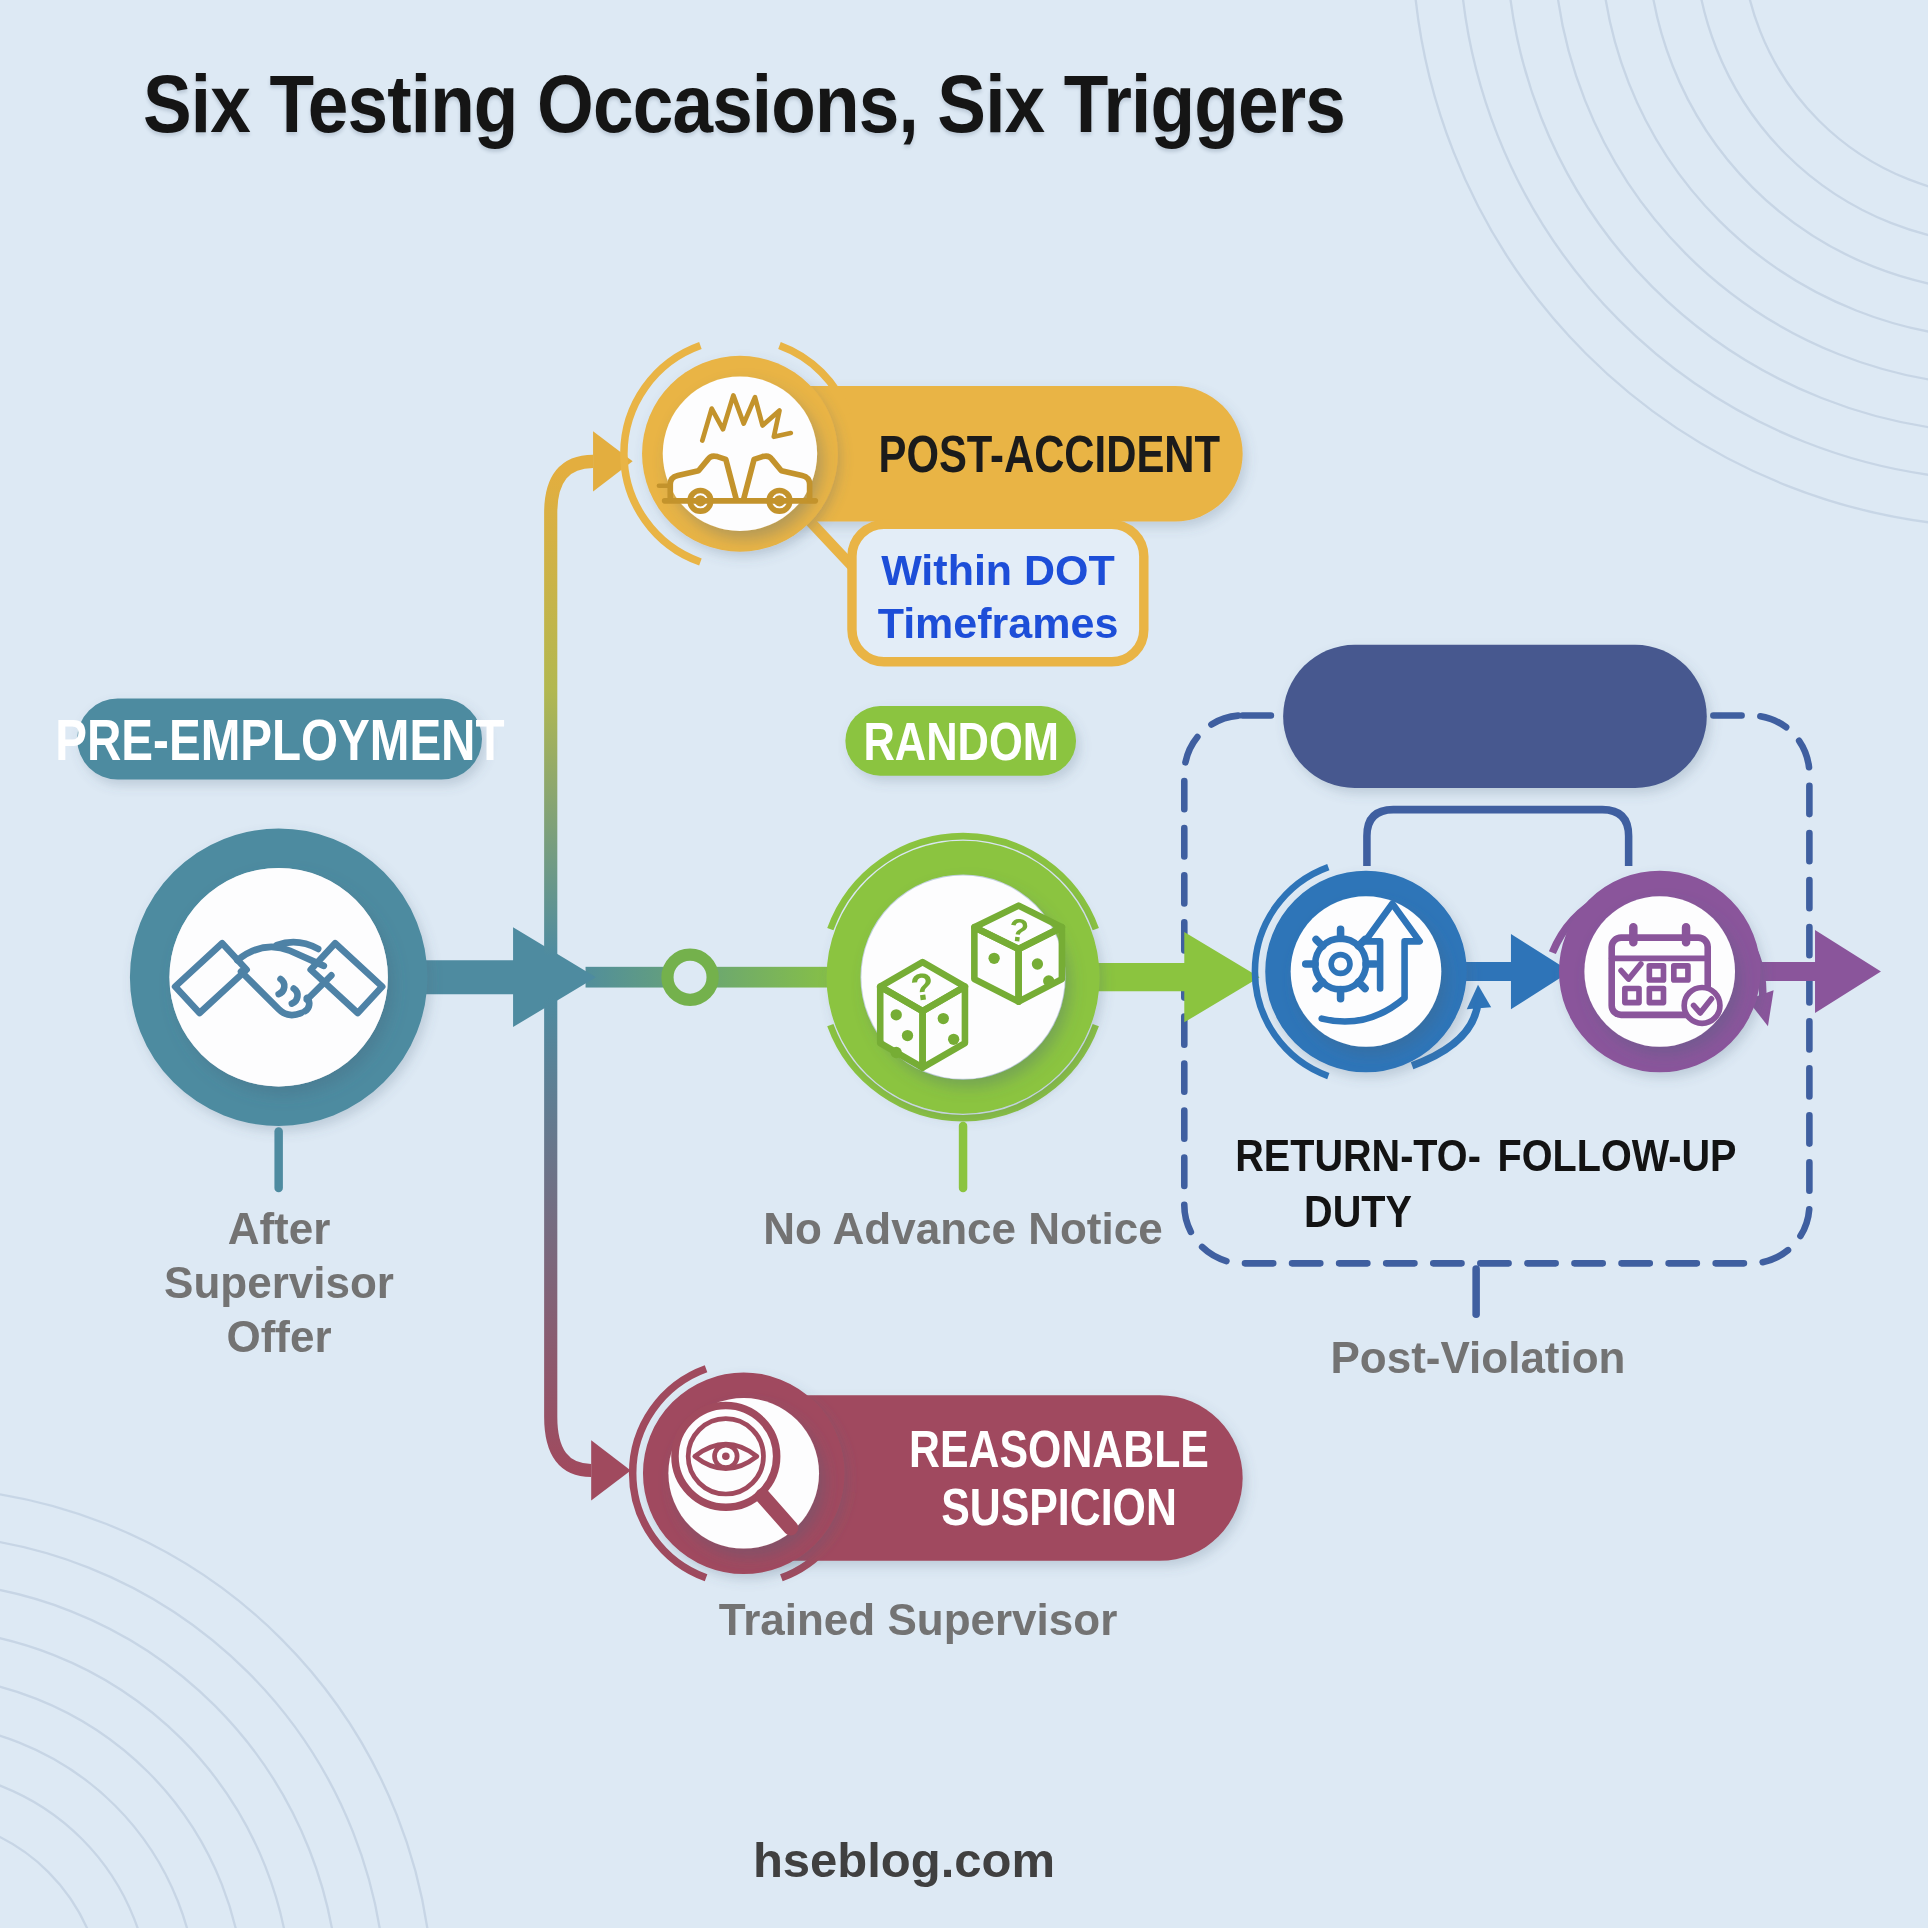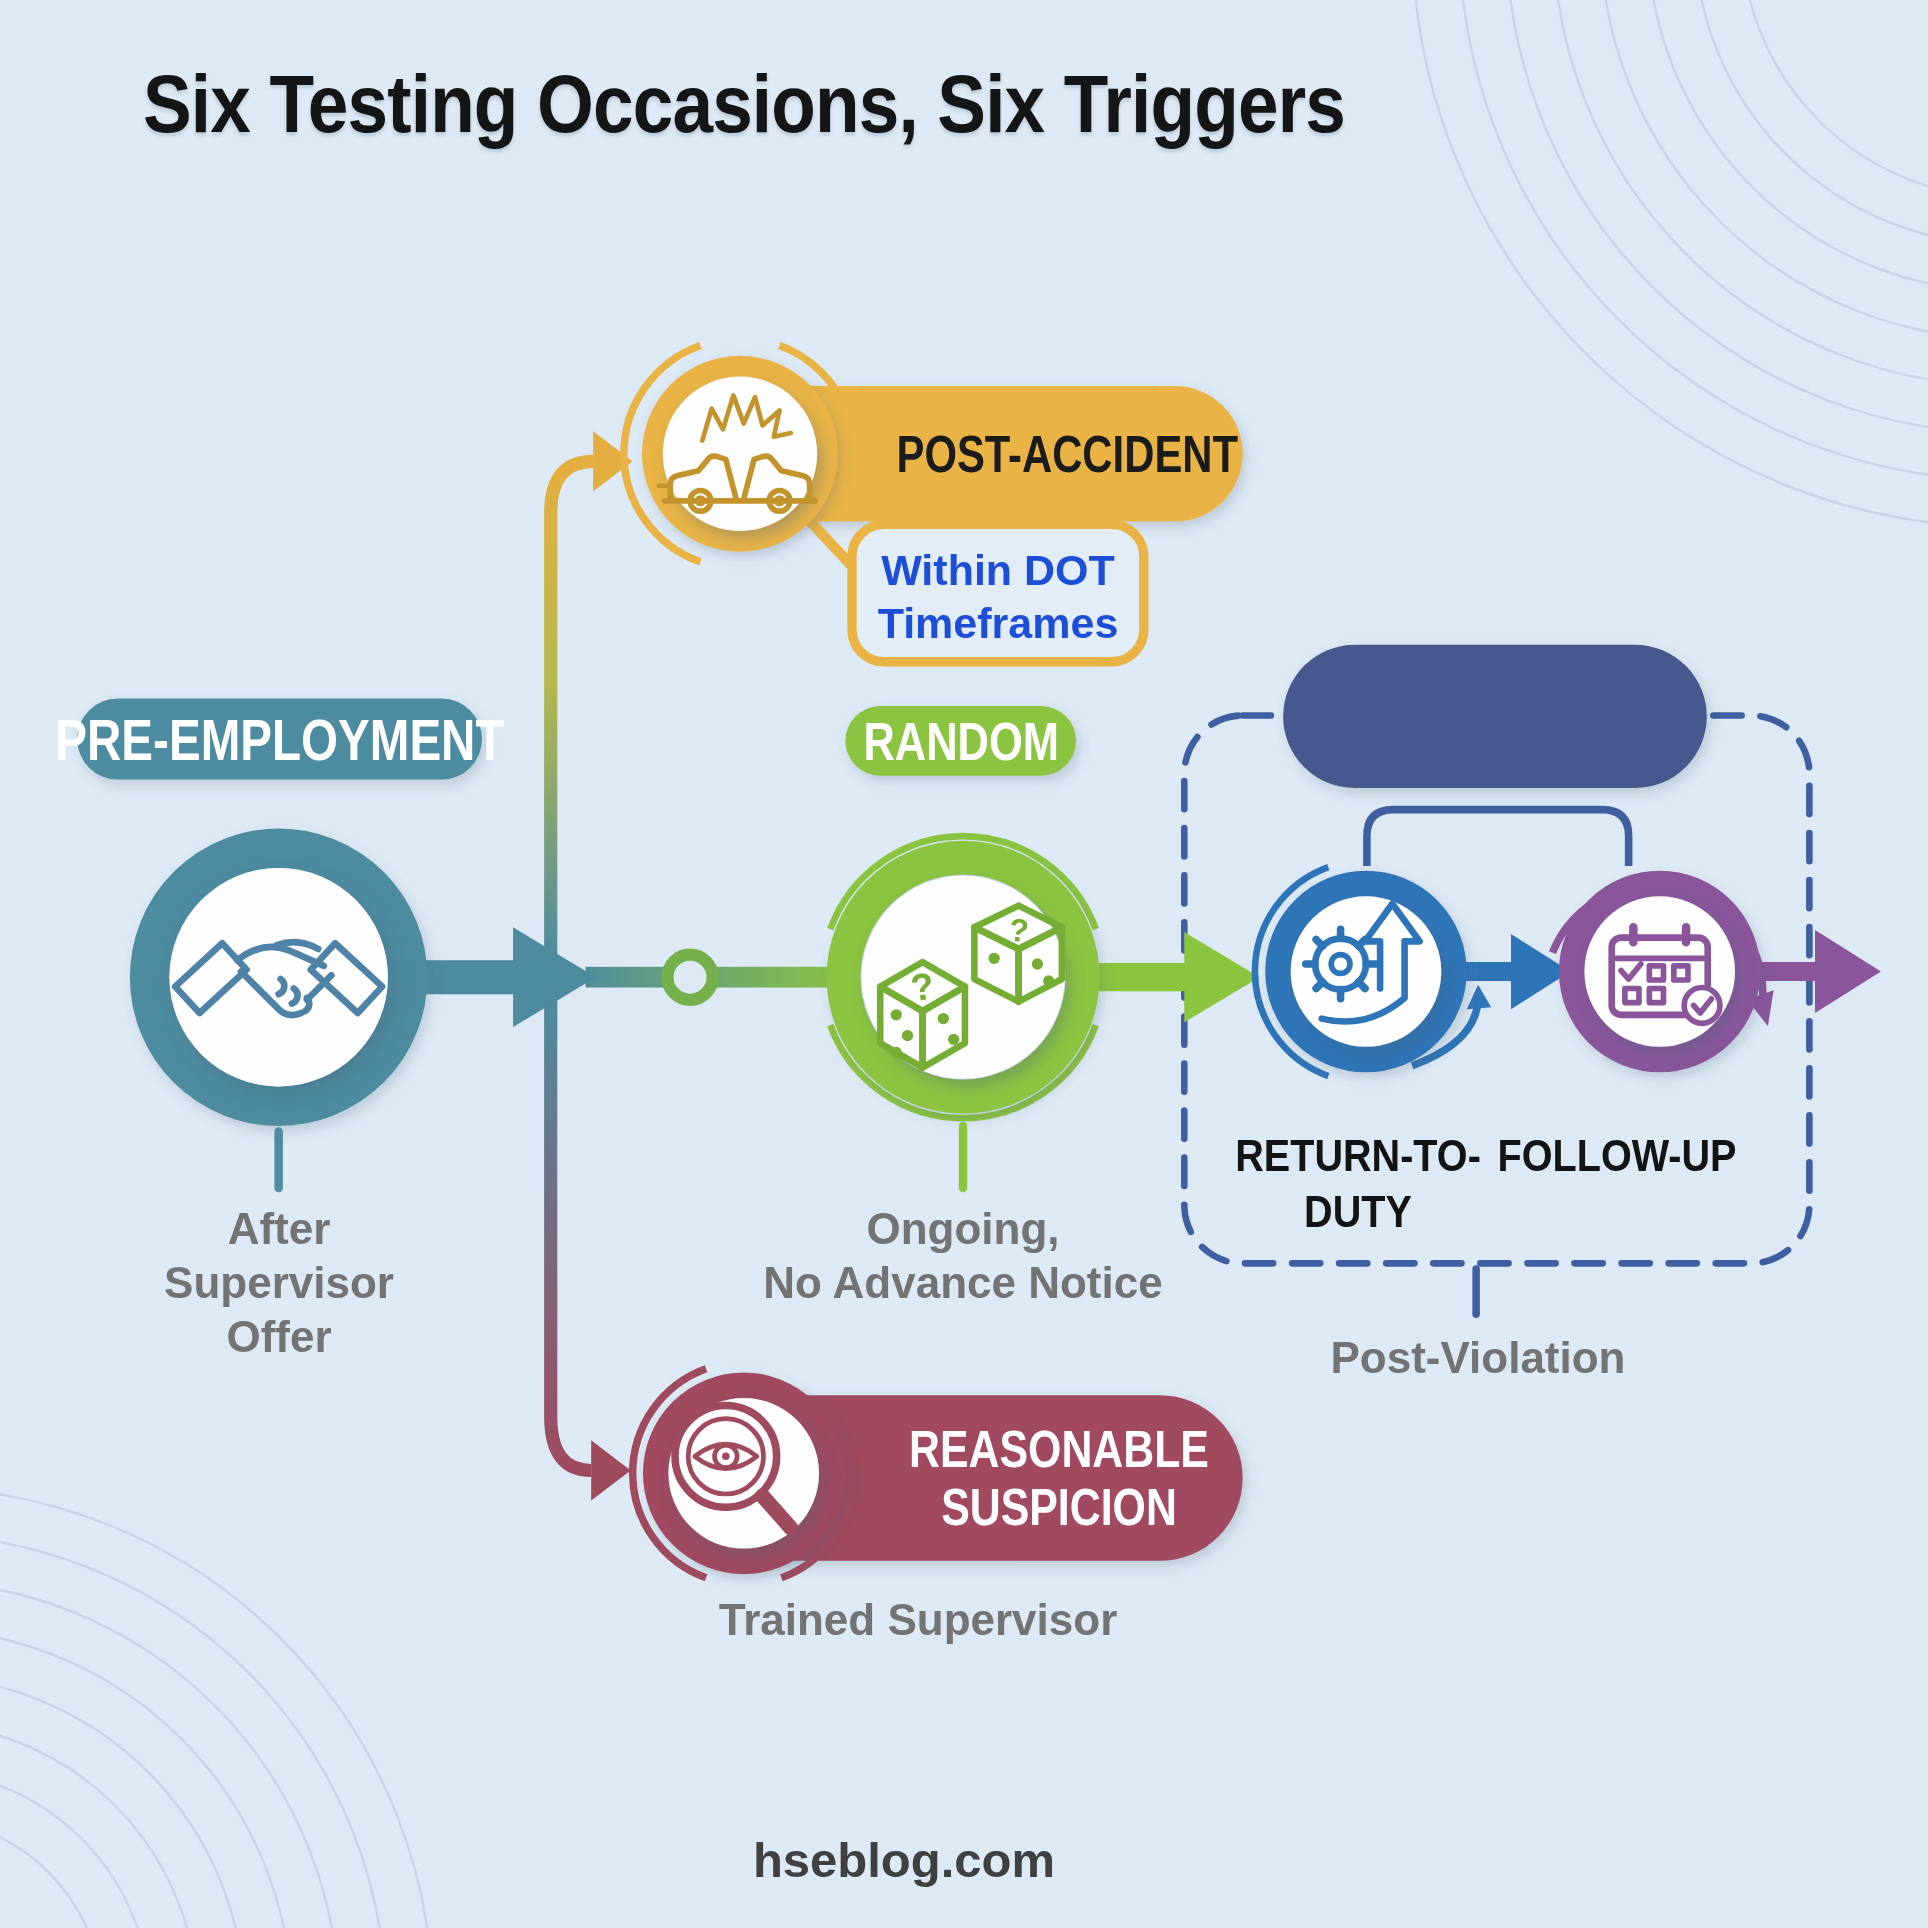--- a/index.html
+++ b/index.html
@@ -239,21 +239,21 @@
 
   <path d="M1568,1348 L1568,1396" stroke="#3f5fa0" stroke-width="8" stroke-linecap="round"></path>
 </svg>
 
 <div class="title">Six Testing Occasions, Six Triggers</div>
 
 <div class="pill-text" style="left:77px;top:699px;width:405px;height:81px;font-size:58px;">
   <span class="cond">PRE-EMPLOYMENT</span>
 </div>
 
-<div class="pill-text dark" style="left:898px;top:388px;width:339px;height:132px;font-size:51px;justify-content:center;">
+<div class="pill-text dark" style="left:880px;top:388px;width:339px;height:132px;font-size:51px;justify-content:center;">
   <span class="cond">POST-ACCIDENT</span>
 </div>
 
 <div class="note-text" style="left:852px;top:544px;width:292px;">
   <span>Within DOT</span>
   <span>Timeframes</span>
 </div>
 
 <div class="pill-text" style="left:846px;top:706px;width:231px;height:70px;font-size:53px;">
   <span class="cond">RANDOM</span>
@@ -265,21 +265,20 @@
 </div>
 
 
 <div class="sub" style="left:279px;top:1202px;">
   <span>After</span>
   <span>Supervisor</span>
   <span>Offer</span>
 </div>
 
 <div class="sub" style="left:963px;top:1202px;">
-  <span>Ongoing,</span>
   <span>No Advance Notice</span>
 </div>
 
 <div class="sub" style="left:918px;top:1593px;">
   <span>Trained Supervisor</span>
 </div>
 
 <div class="biglabel" style="left:1358px;top:1128px;">
   <span>RETURN-TO-</span>
   <span>DUTY</span>

